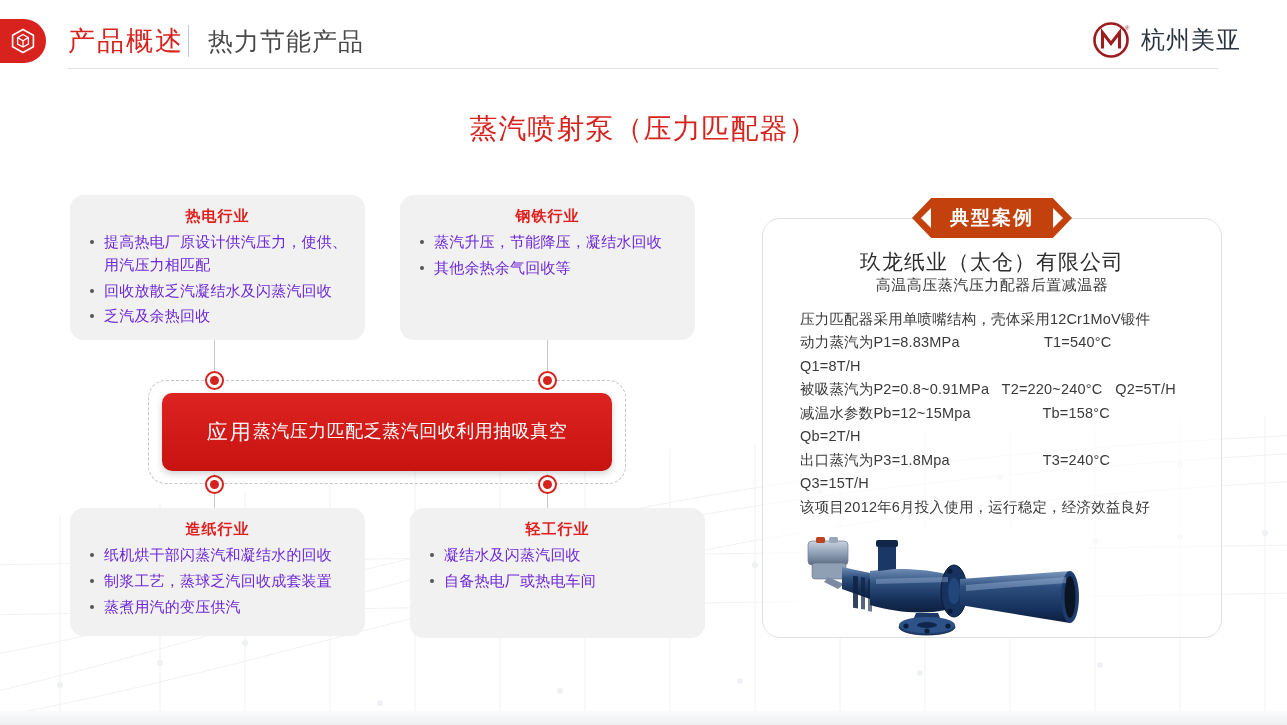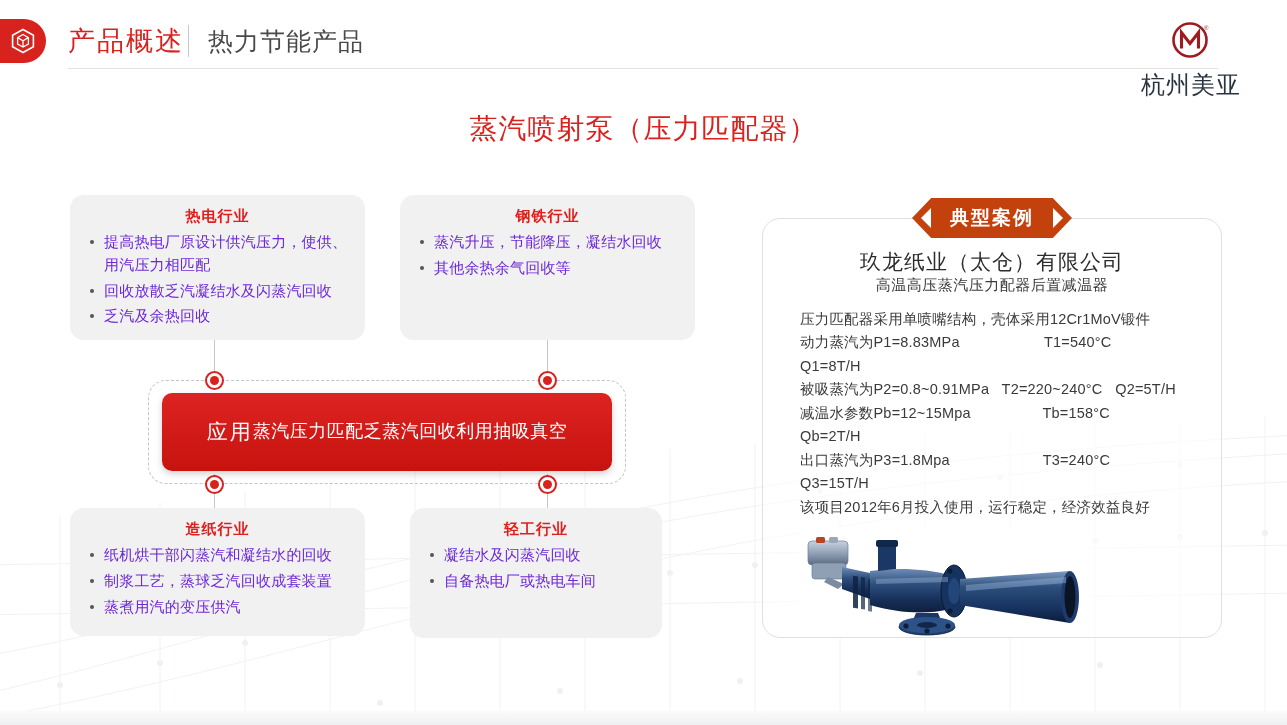--- a/index.html
+++ b/index.html
@@ -27,21 +27,21 @@
     position:absolute;left:68px;top:23px;
     font-size:27px;color:#D8221E;letter-spacing:2px;font-weight:400;
   }
   .hdr-sep{position:absolute;left:188px;top:25px;width:1px;height:32px;background:#c9c9c9;}
   .hdr-sub{
     position:absolute;left:208px;top:25px;
     font-size:25px;color:#4a4a4a;letter-spacing:1px;
   }
   .hdr-rule{position:absolute;left:68px;top:68px;width:1150px;height:1px;background:#e2e2e2;}
 
-  .logo{position:absolute;right:46px;top:19px;display:flex;align-items:center;gap:8px;flex-direction:column;}
+  .logo{position:absolute;right:46px;top:19px;display:flex;align-items:center;gap:8px;}
   .logo-text{font-size:24px;color:#2a3340;letter-spacing:1px;}
 
   
   .slide-title{
     position:absolute;left:0;right:0;top:110px;text-align:center;
     font-size:28px;color:#D8221E;letter-spacing:1px;
   }
 
   
   .diagram{position:absolute;left:60px;top:190px;width:670px;height:470px;}
@@ -60,21 +60,21 @@
     font-size:15px;color:#6d28d9;line-height:1.52;letter-spacing:.2px;
   }
   .card li:before{
     content:"";position:absolute;left:4px;top:9px;width:4px;height:4px;
     border-radius:50%;background:#555;
   }
 
   #card-rd{left:10px;top:5px;width:295px;height:145px;}
   #card-gt{left:340px;top:5px;width:295px;height:145px;}
   #card-pp{left:10px;top:318px;width:295px;height:128px;}
-  #card-lt{left:350px;top:318px;width:252px;height:130px;}
+  #card-lt{left:350px;top:318px;width:295px;height:130px;}
 
   .connector{position:absolute;width:1px;background:#c6c6c6;}
 
   .dashed-frame{
     position:absolute;left:88px;top:190px;width:478px;height:104px;
     border:1px dashed #c4c4c4;border-radius:18px;box-sizing:border-box;
   }
   .node{
     position:absolute;width:19px;height:19px;border-radius:50%;
     background:#fff;border:2px solid #D8221E;box-sizing:border-box;

